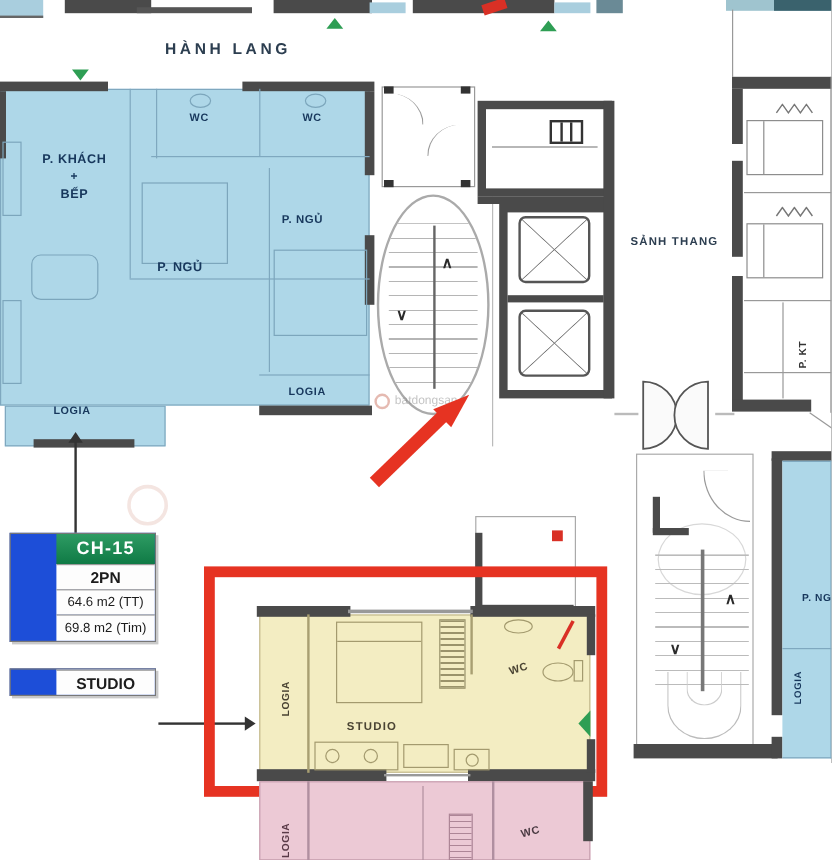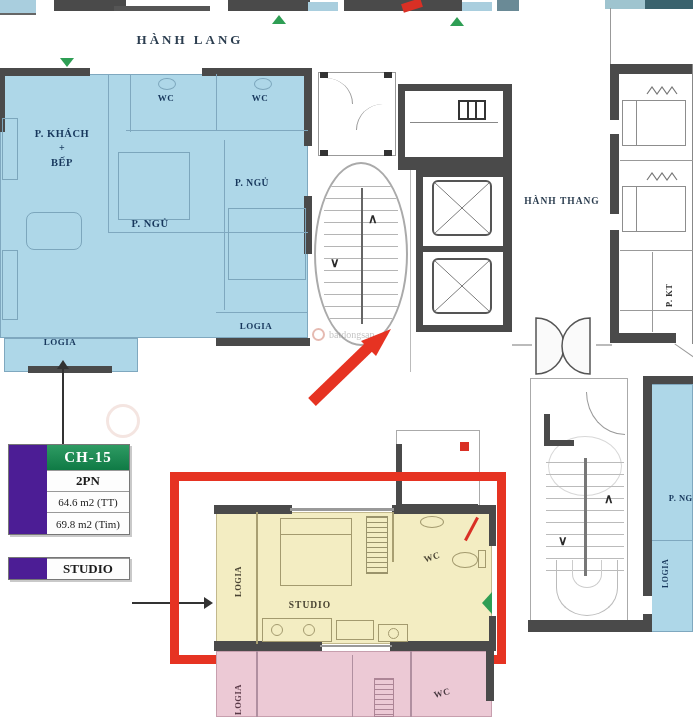--- a/index.html
+++ b/index.html
@@ -1,32 +1,32 @@
 <!DOCTYPE html>
 <html><head>
 <meta charset="utf-8">
 <style>
   html,body{margin:0;padding:0;background:#888;}
   #canvas{
     position:relative;width:693px;height:717px;background:#ffffff;
-    font-family:Liberation Serif, serif;overflow:hidden;margin:0 auto;
+    font-family:Liberation Sans, sans-serif;overflow:hidden;margin:0 auto;
   }
   .abs{position:absolute;}
   .w{position:absolute;background:#4a4a4a;}          
   .ln{position:absolute;background:#7fa8bf;}         
   .lbl{position:absolute;font-weight:bold;color:#17375c;display:flex;align-items:center;justify-content:center;text-align:center;letter-spacing:.5px;white-space:nowrap;}
   .vlbl{writing-mode:vertical-rl;transform:rotate(180deg);}
   .blue{position:absolute;background:#aed7e8;border:1px solid #7fa8bf;box-sizing:border-box;}
   .furn{position:absolute;border:1px solid #7ca6bc;box-sizing:border-box;}
   .yfurn{position:absolute;border:1px solid #a39a6e;box-sizing:border-box;}
   .gray-furn{position:absolute;border:1px solid #8d8d8d;box-sizing:border-box;}
   .tri-up{position:absolute;width:0;height:0;border-left:7px solid transparent;border-right:7px solid transparent;border-bottom:9px solid #2e9e54;}
   .tri-down{position:absolute;width:0;height:0;border-left:7px solid transparent;border-right:7px solid transparent;border-top:9px solid #2e9e54;}
   .callout{position:absolute;background:#333;}
-  .infobox{position:absolute;width:122px;border:1px solid #777;background:#4c1d95;box-shadow:2px 2px 0 #c9c9c9;box-sizing:border-box;padding-left:38px;}
+  .infobox{position:absolute;width:122px;border:1px solid #777;background:#1d4ed8;box-shadow:2px 2px 0 #c9c9c9;box-sizing:border-box;padding-left:38px;}
   .infobox .hd{height:25px;background:linear-gradient(180deg,#2e9b63,#0f7a45);color:#fff;font-weight:bold;font-size:15px;display:flex;align-items:center;justify-content:center;letter-spacing:1px;}
   .infobox .row{border-top:1px solid #999;color:#1c1c1c;display:flex;align-items:center;justify-content:center;background:#fdfdfd;}
   .car{position:absolute;border:2px solid #555;border-radius:6px;box-sizing:border-box;
        background:
         linear-gradient(to top right, transparent calc(50% - .7px), #777 50%, transparent calc(50% + .7px)),
         linear-gradient(to bottom right, transparent calc(50% - .7px), #777 50%, transparent calc(50% + .7px));}
   .stripes-y{position:absolute;background:repeating-linear-gradient(180deg,#9a936b 0 1px,transparent 1px 5px);border:1px solid #9a936b;box-sizing:border-box;}
   .chev{position:absolute;font-weight:bold;color:#2a2a2a;font-size:13px;line-height:1;}
   .annot-text{position:absolute;color:#e63322;font-weight:800;font-size:44px;letter-spacing:-1px;white-space:nowrap;}
   .wm{position:absolute;display:flex;align-items:center;gap:4px;opacity:.5;}
@@ -114,21 +114,21 @@
     <div class="abs" style="left:7px;top:0;width:2px;height:16px;background:#333;"></div>
     <div class="abs" style="left:15px;top:0;width:2px;height:16px;background:#333;"></div>
   </div>
   <div class="w" style="left:398px;top:164px;width:112px;height:6px;"></div>
   <div class="abs" style="left:416px;top:170px;width:94px;height:162px;border:7px solid #4a4a4a;background:#fff;box-sizing:border-box;"></div>
   <div class="w" style="left:423px;top:246px;width:80px;height:6px;"></div>
   <div class="car" style="left:432px;top:180px;width:60px;height:56px;"></div>
   <div class="car" style="left:432px;top:258px;width:60px;height:56px;"></div>
   <div class="w" style="left:503px;top:84px;width:9px;height:248px;"></div>
 
-  <div class="lbl" style="left:512px;top:194px;width:100px;height:14px;font-size:9.5px;letter-spacing:1px;color:#2c3e50;">HÀNH THANG</div>
+  <div class="lbl" style="left:512px;top:194px;width:100px;height:14px;font-size:9.5px;letter-spacing:1px;color:#2c3e50;">SẢNH THANG</div>
 
   <div class="w" style="left:610px;top:64px;width:83px;height:10px;"></div>
   <div class="w" style="left:610px;top:74px;width:9px;height:46px;"></div>
   <div class="w" style="left:610px;top:134px;width:9px;height:80px;"></div>
   <div class="w" style="left:610px;top:230px;width:9px;height:104px;"></div>
   <div class="abs" style="left:692px;top:64px;width:1px;height:280px;background:#888;"></div>
   <div class="abs" style="left:620px;top:160px;width:73px;height:1px;background:#999;"></div>
   <div class="abs" style="left:620px;top:250px;width:73px;height:1px;background:#999;"></div>
   <div class="gray-furn" style="left:622px;top:100px;width:64px;height:46px;">
     <div class="abs" style="left:13px;top:0;width:1px;height:44px;background:#8d8d8d;"></div>

